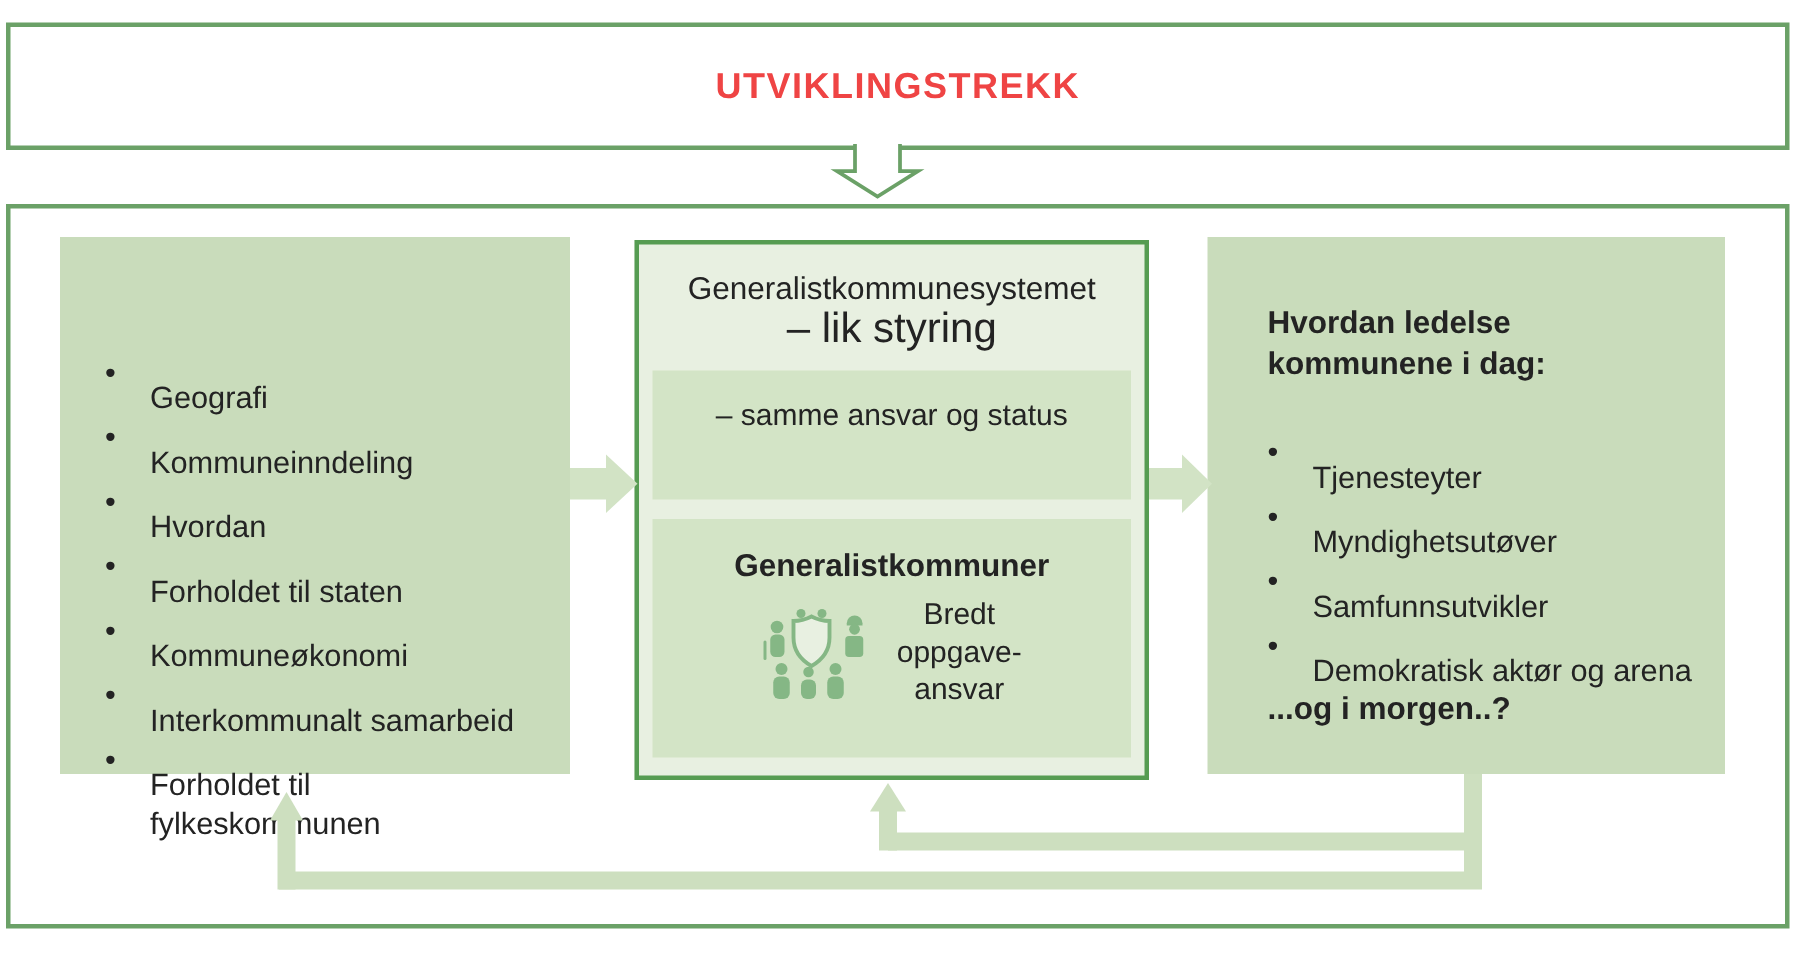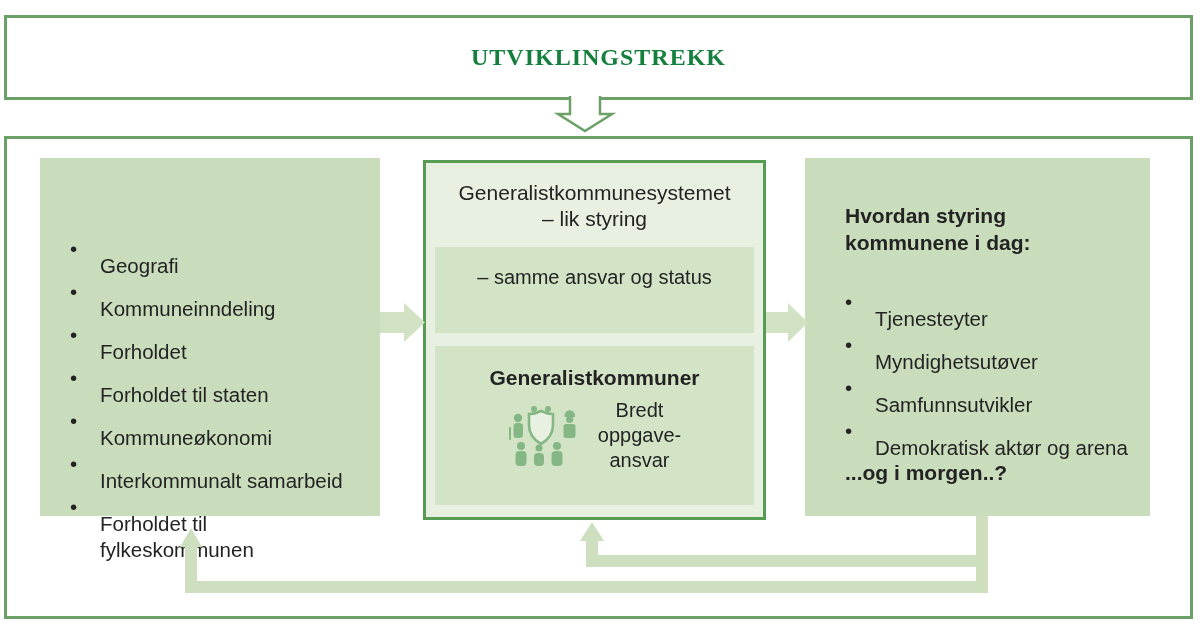--- a/index.html
+++ b/index.html
@@ -19,22 +19,21 @@
   .banner {
     position: absolute;
     left: 4px; top: 15px;
     width: 1189px; height: 85px;
     background: #ffffff;
     border: 3px solid #6ba167;
     display: flex; align-items: center; justify-content: center;
   }
   .banner-title {
     font-size: 24px; font-weight: 700; letter-spacing: 1px;
-    color: #15803d;
-    font-family: Liberation Serif, serif;
+    color: #ef4444;
   }
   .svg-abs { position: absolute; }
   
   .container {
     position: absolute;
     left: 4px; top: 136px;
     width: 1189px; height: 483px;
     background: #ffffff;
     border: 3px solid #6ba167;
   }
@@ -69,21 +68,21 @@
     position: absolute;
     left: 423px; top: 160px;
     width: 343px; height: 360px;
     background: #e8f0e1;
     border: 3px solid #569c52;
     padding: 0 9px;
     text-align: center;
   }
   .center-header { margin-top: 17px; }
   .center-title { font-size: 21px; font-weight: 400; line-height: 26px; }
-  .center-subtitle { font-size: 21px; line-height: 26px; }
+  .center-subtitle { font-size: 28px; line-height: 26px; }
   .inner-box {
     background: #d3e4c6;
     width: 100%;
   }
   .inner-principle { margin-top: 15px; height: 86px; padding-top: 17px; }
   .inner-principle .inner-title { font-size: 20px; font-weight: 700; line-height: 26px; }
   .inner-principle .inner-subtitle { font-size: 20px; line-height: 26px; }
   .inner-municipalities { margin-top: 13px; height: 159px; }
   .inner-municipalities .inner-title { font-size: 21px; font-weight: 700; padding-top: 20px; }
   .features {
@@ -118,21 +117,21 @@
           <span class="bullet-text">Geografi</span>
         </div>
 
         <div class="bullet-row">
           <span class="bullet-marker">•</span>
           <span class="bullet-text">Kommuneinndeling</span>
         </div>
 
         <div class="bullet-row">
           <span class="bullet-marker">•</span>
-          <span class="bullet-text">Forholdet</span>
+          <span class="bullet-text">Hvordan</span>
         </div>
 
         <div class="bullet-row">
           <span class="bullet-marker">•</span>
           <span class="bullet-text">Forholdet til staten</span>
         </div>
 
         <div class="bullet-row">
           <span class="bullet-marker">•</span>
           <span class="bullet-text">Kommuneøkonomi</span>
@@ -185,21 +184,21 @@
           </svg>
           <div class="feature-label">Bredt
 oppgave-
 ansvar</div>
         </div>
       </div>
     </div>
   </div>
 
   <div class="side-box box-right">
-    <div class="box-title">Hvordan styring
+    <div class="box-title">Hvordan ledelse
 kommunene i dag:</div>
     <div class="bullet-list">
 
         <div class="bullet-row">
           <span class="bullet-marker">•</span>
           <span class="bullet-text">Tjenesteyter</span>
         </div>
 
         <div class="bullet-row">
           <span class="bullet-marker">•</span>

